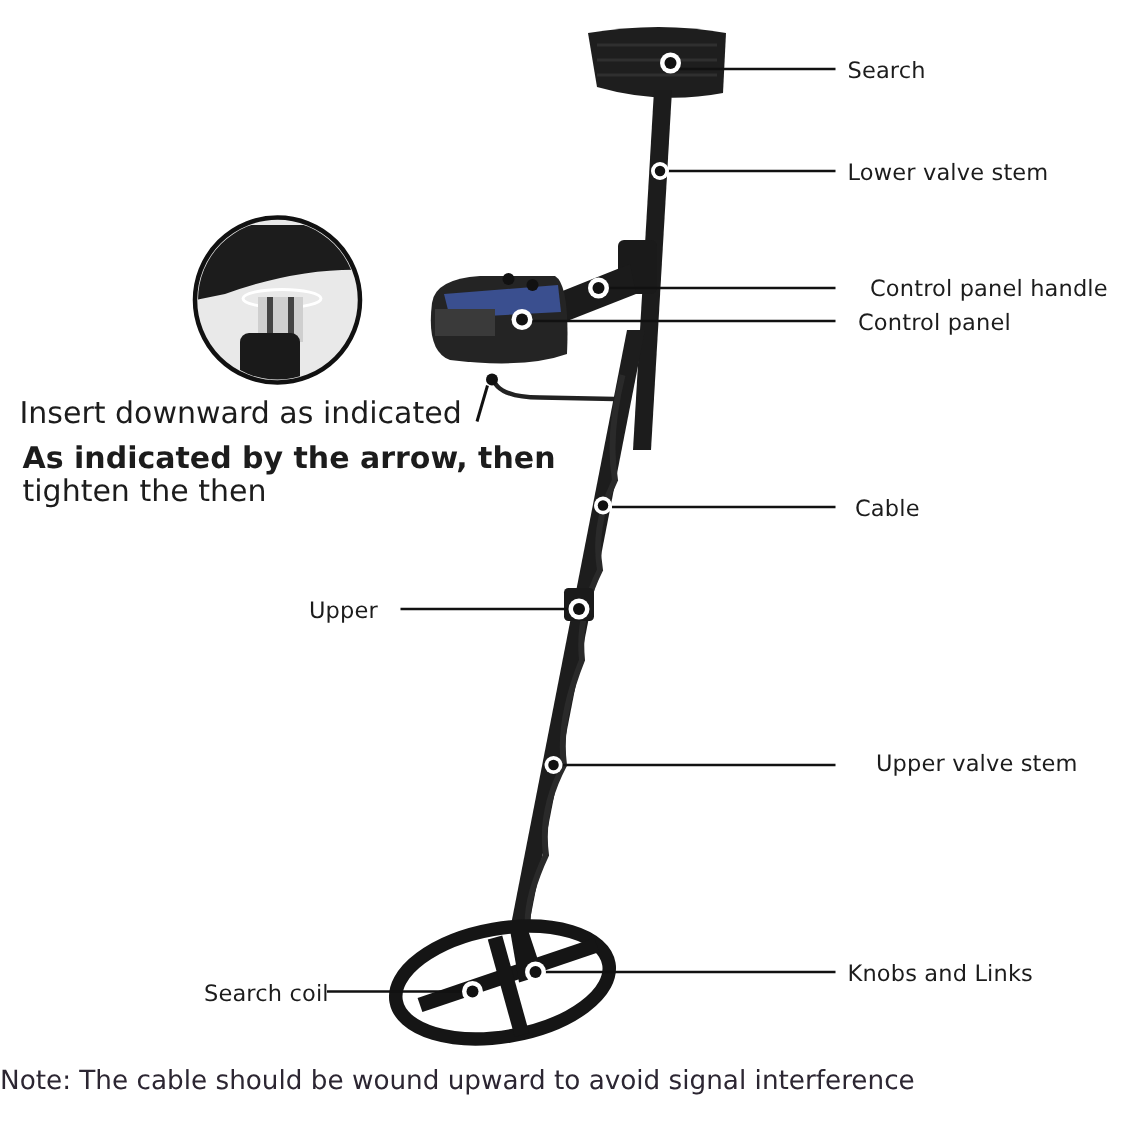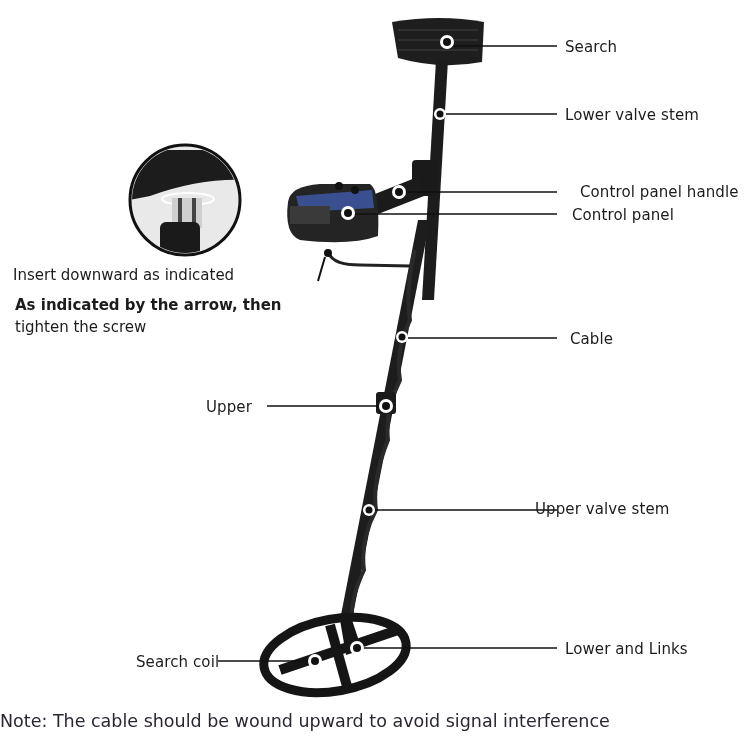--- a/index.html
+++ b/index.html
@@ -7,21 +7,21 @@
       width: 750px; height: 750px; position: relative; overflow: hidden;
       background: #ffffff;
       font-family: "DejaVu Sans", sans-serif;
       color: #1a1a1a;
     }
     #illustration { position: absolute; left: 0; top: 0; width: 750px; height: 750px; }
     .label {
       position: absolute; font-size: 15px; line-height: 18px; white-space: nowrap;
       color: #1c1c1c; letter-spacing: 0.1px;
     }
-    .note-left { position: absolute; font-size: 15px; line-height: 22px; color: #1c1c1c; }
+    .note-left { position: absolute; font-size: 20px; line-height: 22px; color: #1c1c1c; }
     .footer-note {
       position: absolute; left: 0; width: 596px; top: 711px; text-align: center;
       font-size: 17.5px; color: #2c2632; white-space: nowrap;
     }
   </style>
 </head>
 <body>
 
 <svg id="illustration" viewBox="0 0 750 750" xmlns="http://www.w3.org/2000/svg">
 
@@ -128,23 +128,23 @@
         <circle cx="357" cy="648" r="4" fill="#111"></circle>
       </g>
   </g>
 </svg>
 
 <div class="label" style="left:565px; top:38px;">Search</div>
 <div class="label" style="left:565px; top:106px;text-align:center;">Lower valve stem</div>
 <div class="label" style="left:564px; top:183px;margin-left:16px;">Control panel handle</div>
 <div class="label" style="left:572px; top:206px;">Control panel</div>
 <div class="label" style="left:570px; top:330px;">Cable</div>
-<div class="label" style="left:535px; top:500px;text-align:center;">Upper valve stem</div>
-<div class="label" style="left:565px; top:640px;">Lower and Links</div>
+<div class="label" style="left:584px; top:500px;text-align:center;">Upper valve stem</div>
+<div class="label" style="left:565px; top:640px;">Knobs and Links</div>
 
 <div class="label" style="left:206px; top:398px;">Upper</div>
 <div class="label" style="left:104px; top:653px;margin-left:32px;">Search coil</div>
 
 <div class="note-left" style="left:13px; top:264px;">Insert downward as indicated</div>
 <div class="note-left" style="left:15px; top:294px;font-weight:bold;">As indicated by the arrow, then</div>
-<div class="note-left" style="left:15px; top:316px;">tighten the screw</div>
+<div class="note-left" style="left:15px; top:316px;">tighten the then</div>
 
 <div class="footer-note">Note: The cable should be wound upward to avoid signal interference</div>
 
 </body></html>

